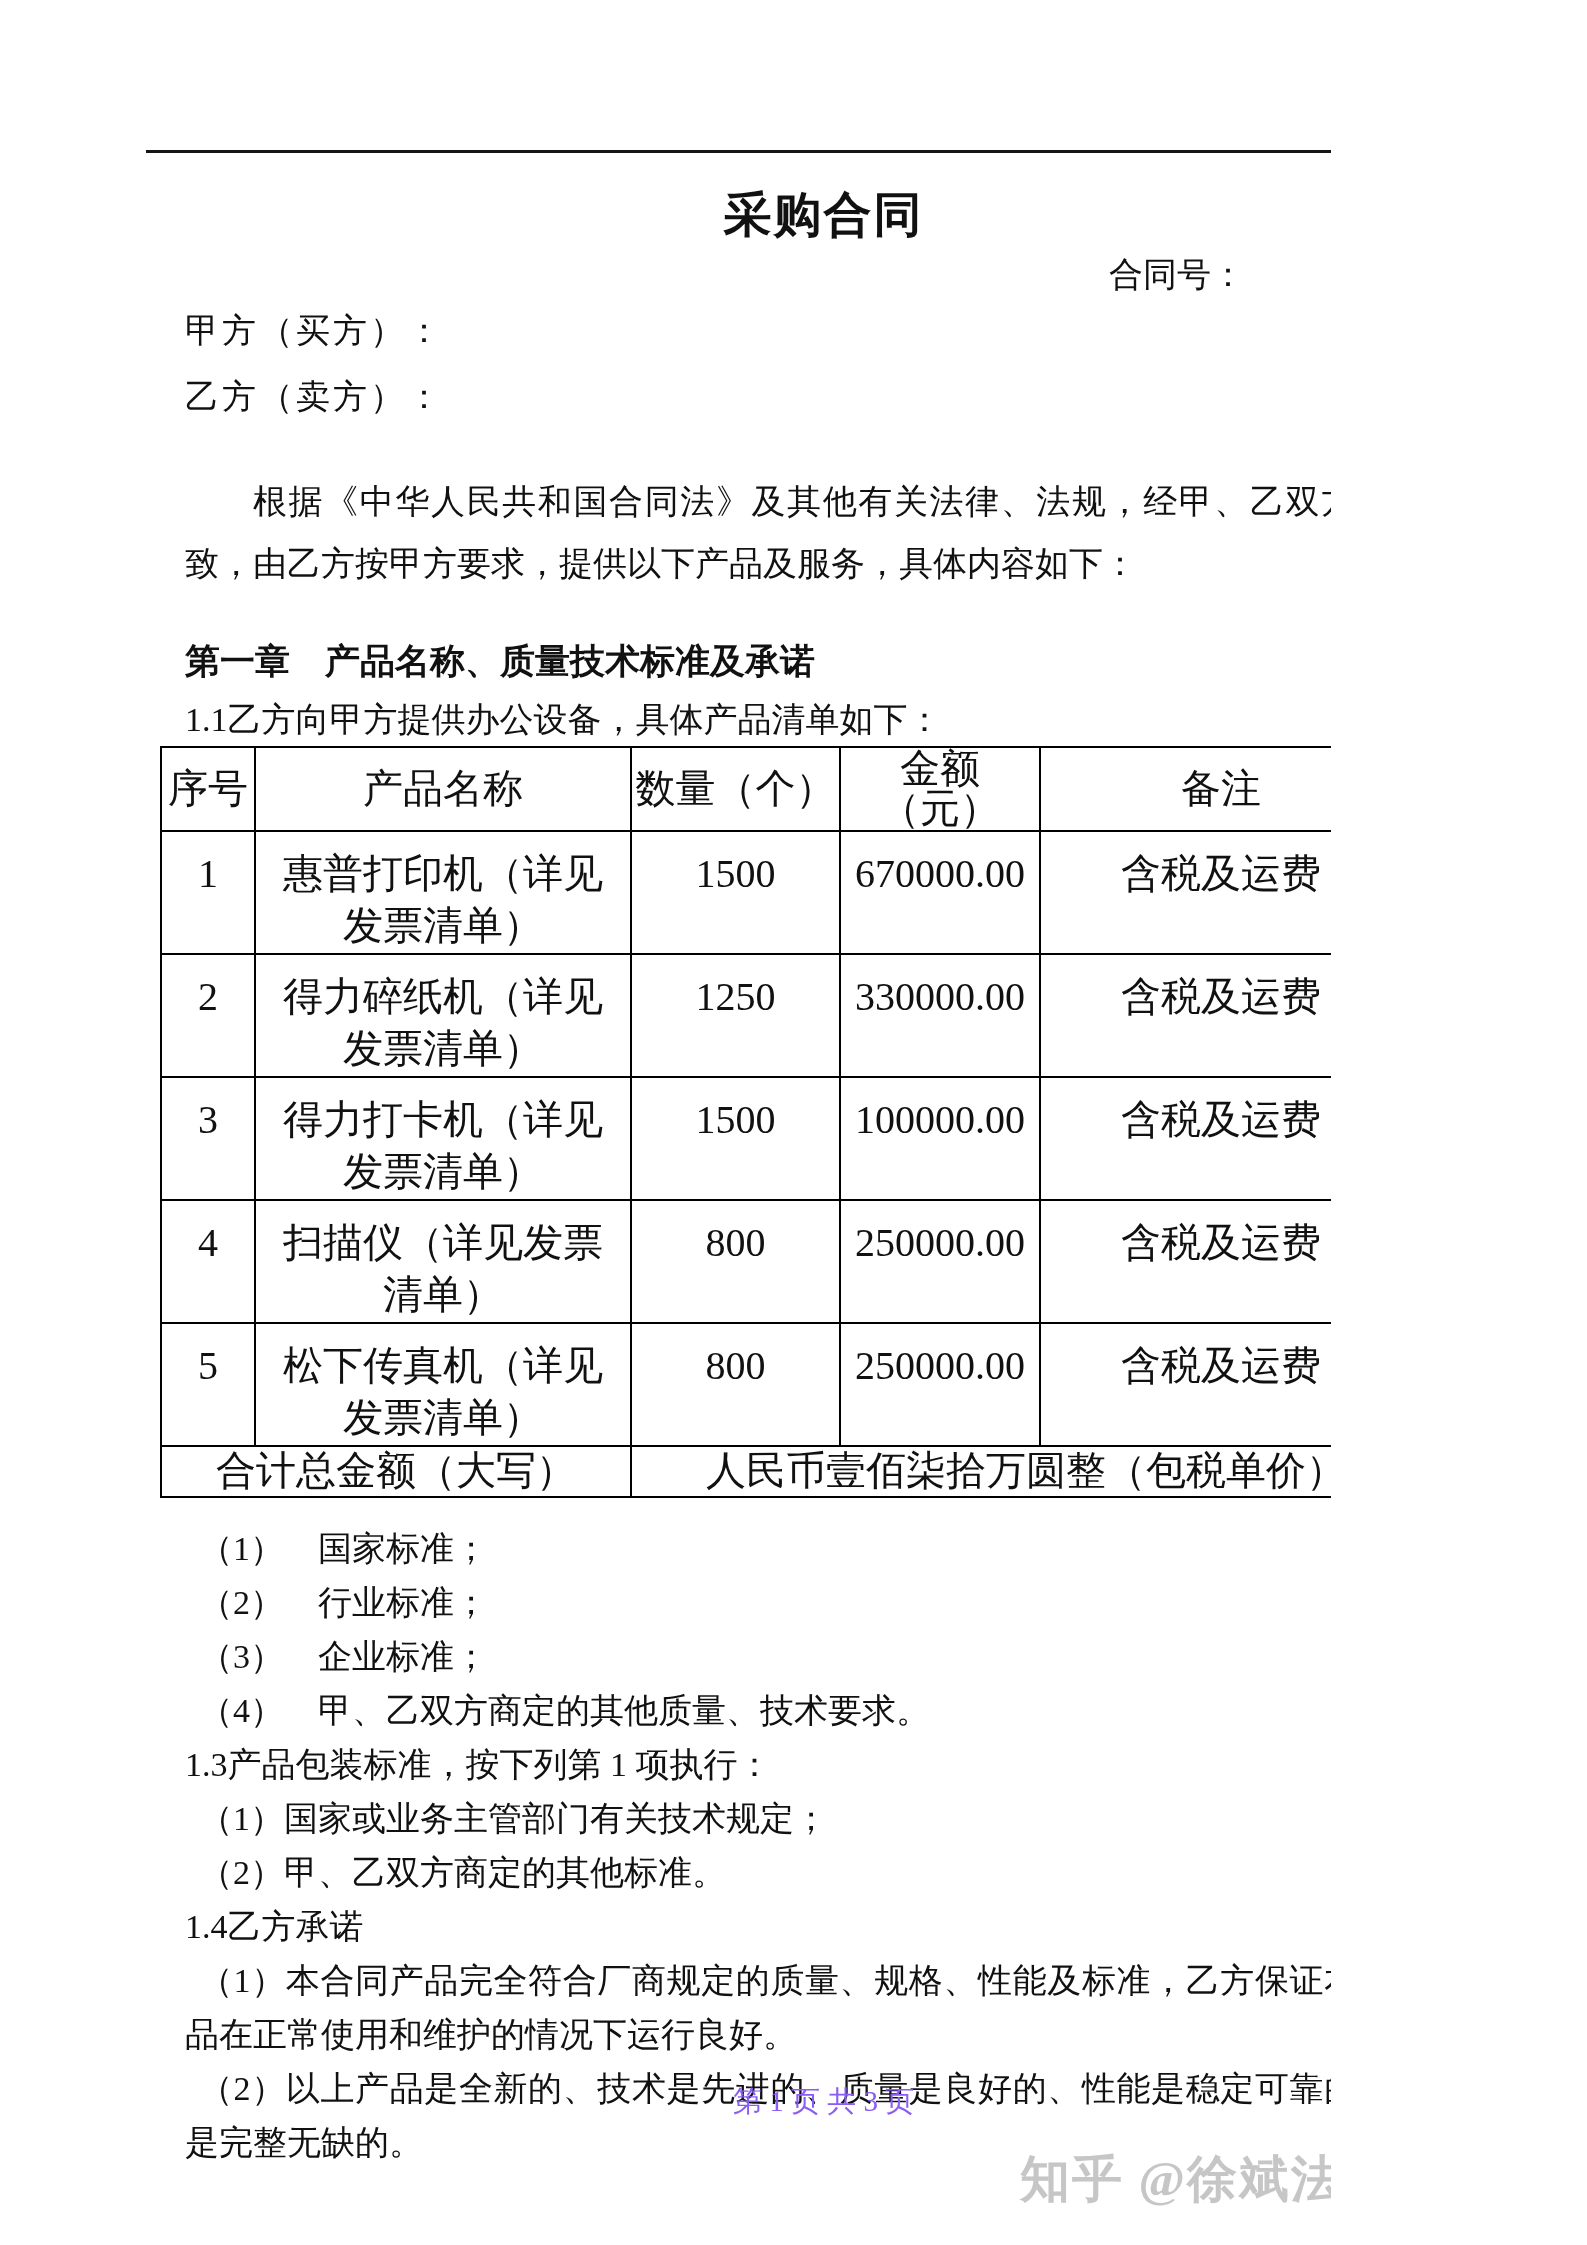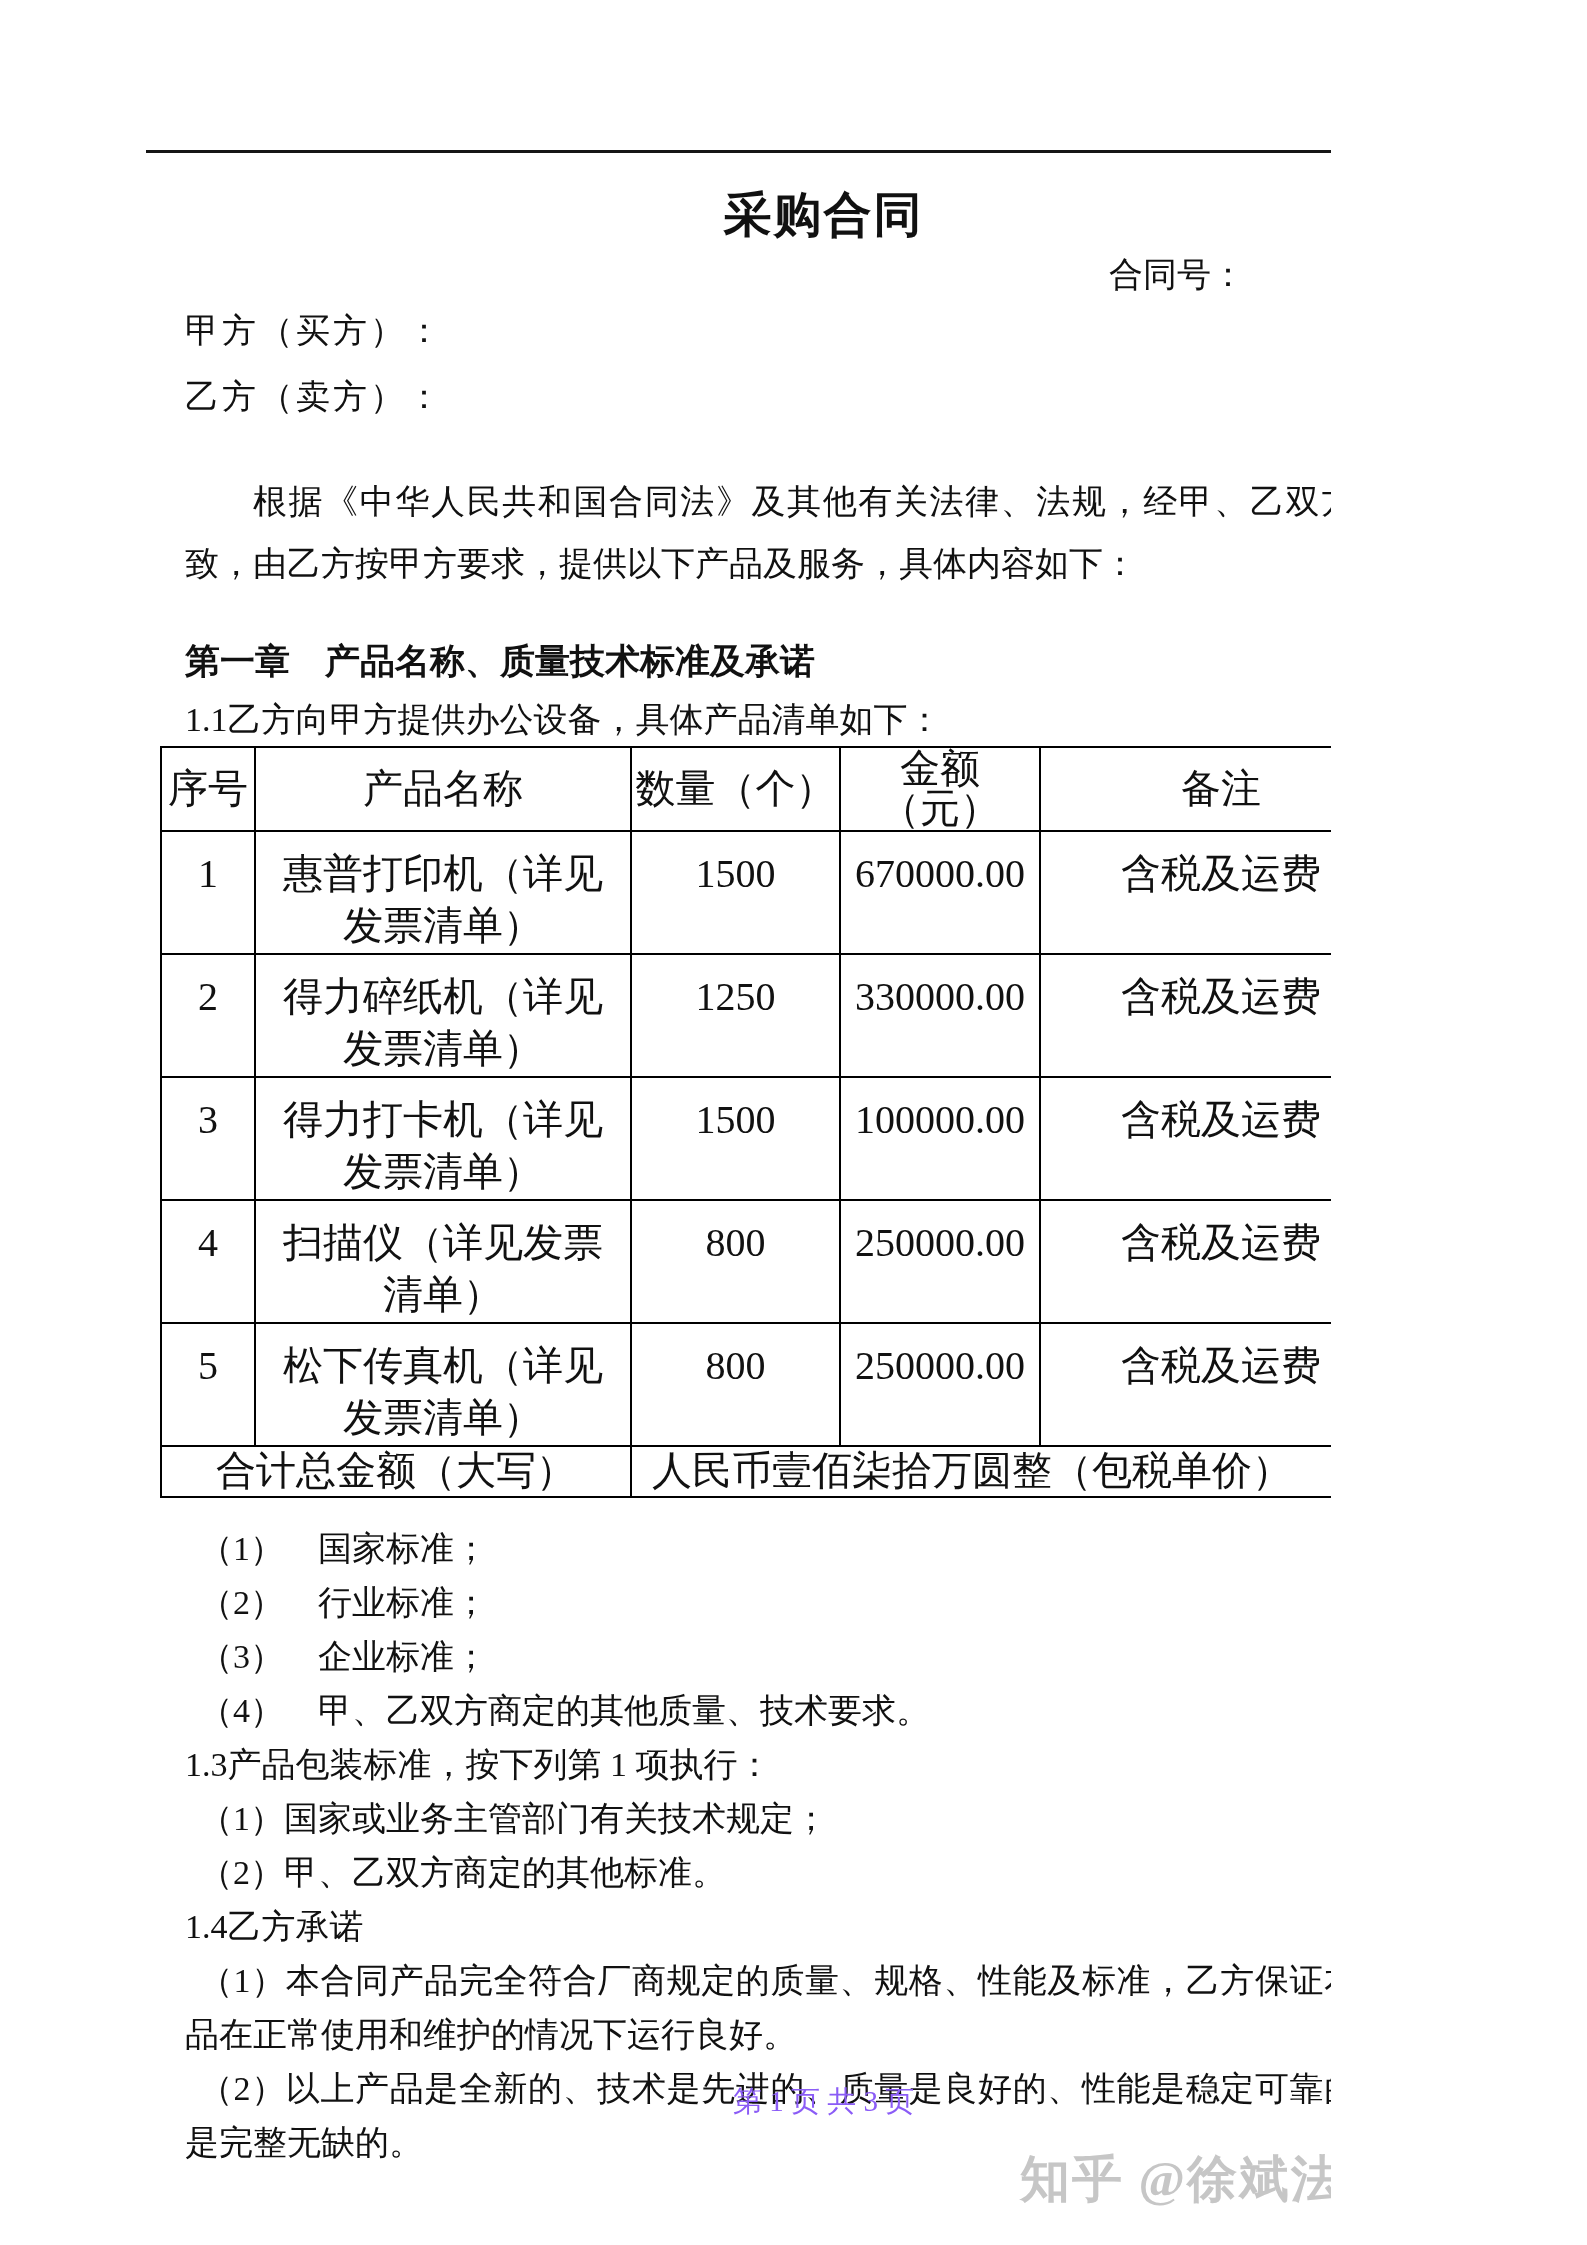--- a/index.html
+++ b/index.html
@@ -76,21 +76,21 @@
     padding-top: 16px;
     line-height: 52px;
   }
   table.products td.name-cell { padding-left: 17px; padding-right: 17px; }
   table.products tr.total-row td {
     height: 48px;
     vertical-align: middle;
     padding-top: 0;
     line-height: 40px;
   }
-  table.products tr.total-row td.total-value { text-align: left; padding-left: 20px; }
+  table.products tr.total-row td.total-value { text-align: center; padding-left: 20px; }
   .body-lines { margin-top: 24px; line-height: 54px; }
   .body-lines p { margin: 0; text-align: justify; }
   .body-lines p.item { text-indent: 14px; }
   .page-footer {
     position: absolute;
     left: 185px; top: 2082px;
     width: 1277px;
     text-align: center;
     font-size: 29px;
     color: #8b5cf6;

